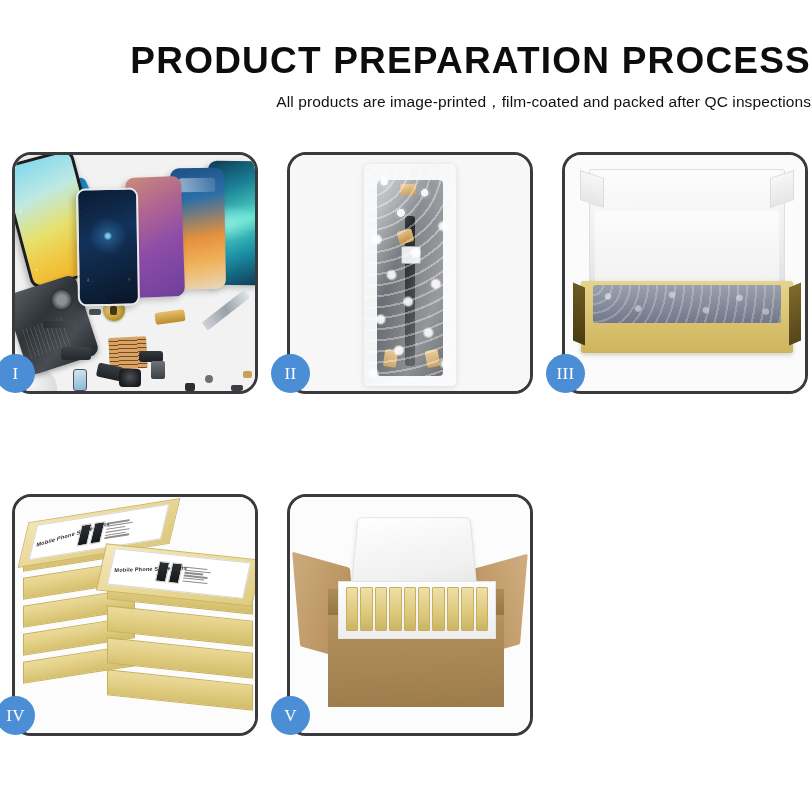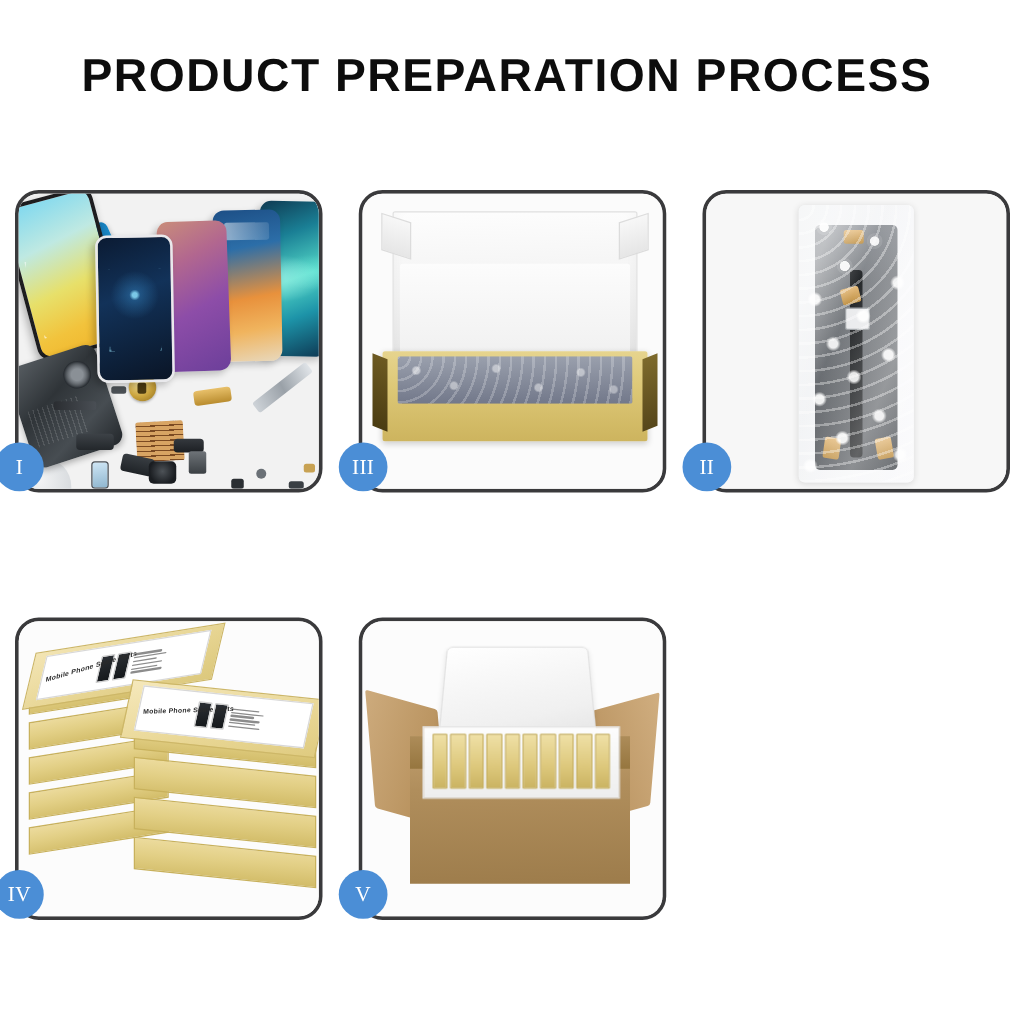--- a/index.html
+++ b/index.html
@@ -11,21 +11,21 @@
   body {
     width: 811px; height: 811px;
     font-family: "Liberation Sans", sans-serif;
     overflow: hidden;
     position: relative;
   }
 
   
   .header {
     padding-top: 42px;
-    text-align: center;
+    text-align: right;
   }
   .title {
     font-size: 37px;
     font-weight: bold;
     color: #0d0d0d;
     letter-spacing: 1.2px;
     line-height: 1.05;
     white-space: nowrap;
     font-stretch: condensed;
   }
@@ -563,20 +563,21 @@
   .patch-a { left: 44px; top: 104px; width: 20px; height: 18px; }
   .patch-b { left: 46px; top: 178px; width: 16px; height: 20px; }
 
   .watermark-dot { position:absolute; right: 18px; top: 34px; width:3px; height:3px; background:#e4e4e4; border-radius:50%; }
 </style>
 </head>
 <body>
 
 <div class="header">
   <div class="title">PRODUCT PREPARATION PROCESS</div>
+  <div class="subtitle">All products are image-printed，film-coated and packed after QC inspections</div>
 </div>
 
 <div class="grid">
 
   <div class="panel">
     <div class="panel-inner p1">
       <div class="scr film"></div>
       <div class="ph ph1"></div>
       <div class="ph ph2"></div>
       <div class="ph ph3"></div>
@@ -598,46 +599,46 @@
       <div class="part sp1"></div>
       <div class="part sp2"></div>
       <div class="part sp3"></div>
       <div class="part sp4"></div>
       <div class="part sp5"></div>
     </div>
     <div class="badge">I</div>
   </div>
 
   <div class="panel">
-    <div class="panel-inner p3">
-      <div class="lid"></div>
-      <div class="foam-back"></div>
-      <div class="box-tray">
-        <div class="tray-left"></div>
-        <div class="tray-right"></div>
-      </div>
-      <div class="wrap-fill"></div>
-    </div>
-    <div class="badge">III</div>
-  </div>
-
-  <div class="panel">
     <div class="panel-inner p2">
       <div class="bubble-pack">
         <div class="pack-screen"></div>
         <div class="pack-cable"></div>
         <div class="tape tape-a"></div>
         <div class="tape tape-b"></div>
         <div class="tape tape-c"></div>
         <div class="tape tape-d"></div>
         <div class="bubbles"></div>
         <div class="pack-sheen"></div>
       </div>
     </div>
     <div class="badge">II</div>
+  </div>
+
+  <div class="panel">
+    <div class="panel-inner p3">
+      <div class="lid"></div>
+      <div class="foam-back"></div>
+      <div class="box-tray">
+        <div class="tray-left"></div>
+        <div class="tray-right"></div>
+      </div>
+      <div class="wrap-fill"></div>
+    </div>
+    <div class="badge">III</div>
   </div>
 
   <div class="panel">
     <div class="panel-inner p4">
       <div class="stack">
         <div class="gbox gb-l1"></div>
         <div class="gbox gb-l2"></div>
         <div class="gbox gb-l3"></div>
         <div class="gbox gb-l4"></div>
         <div class="gbox gb-l5"></div>

